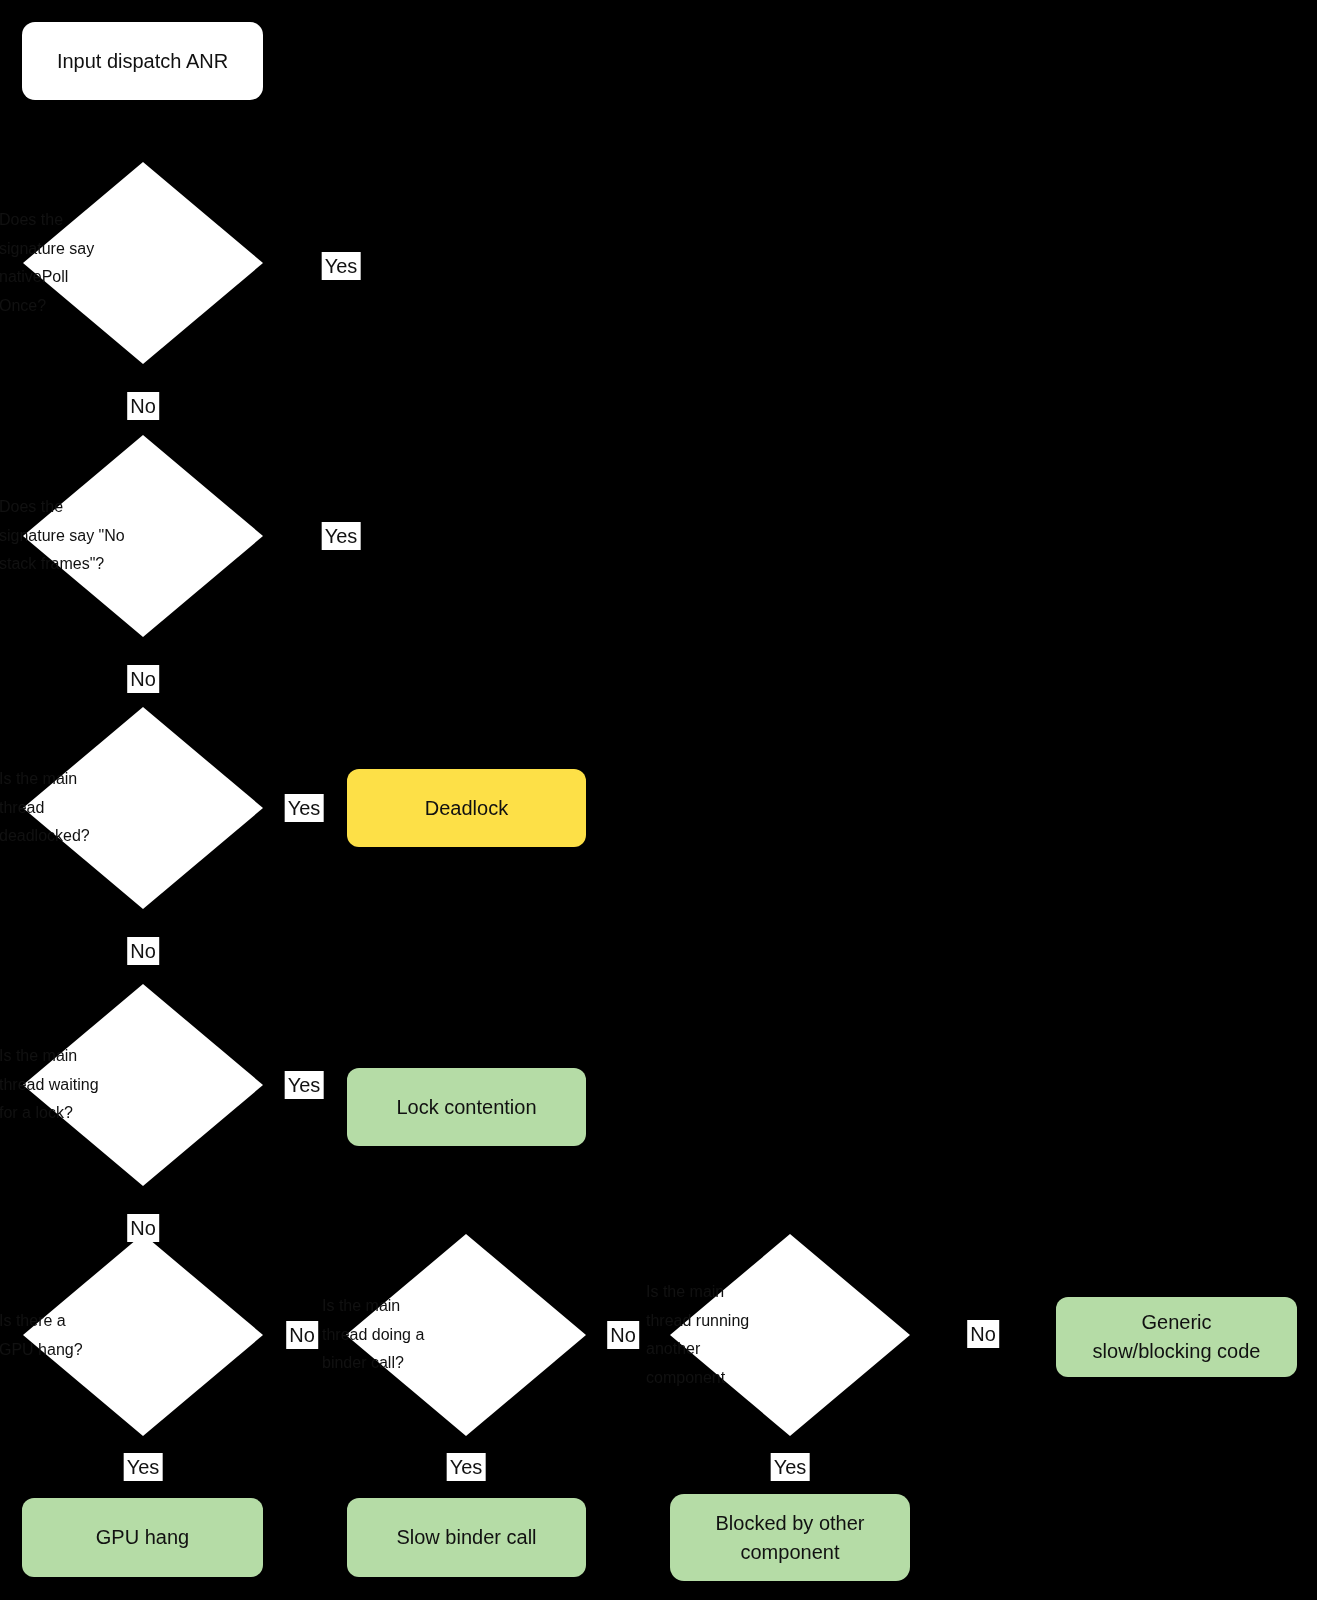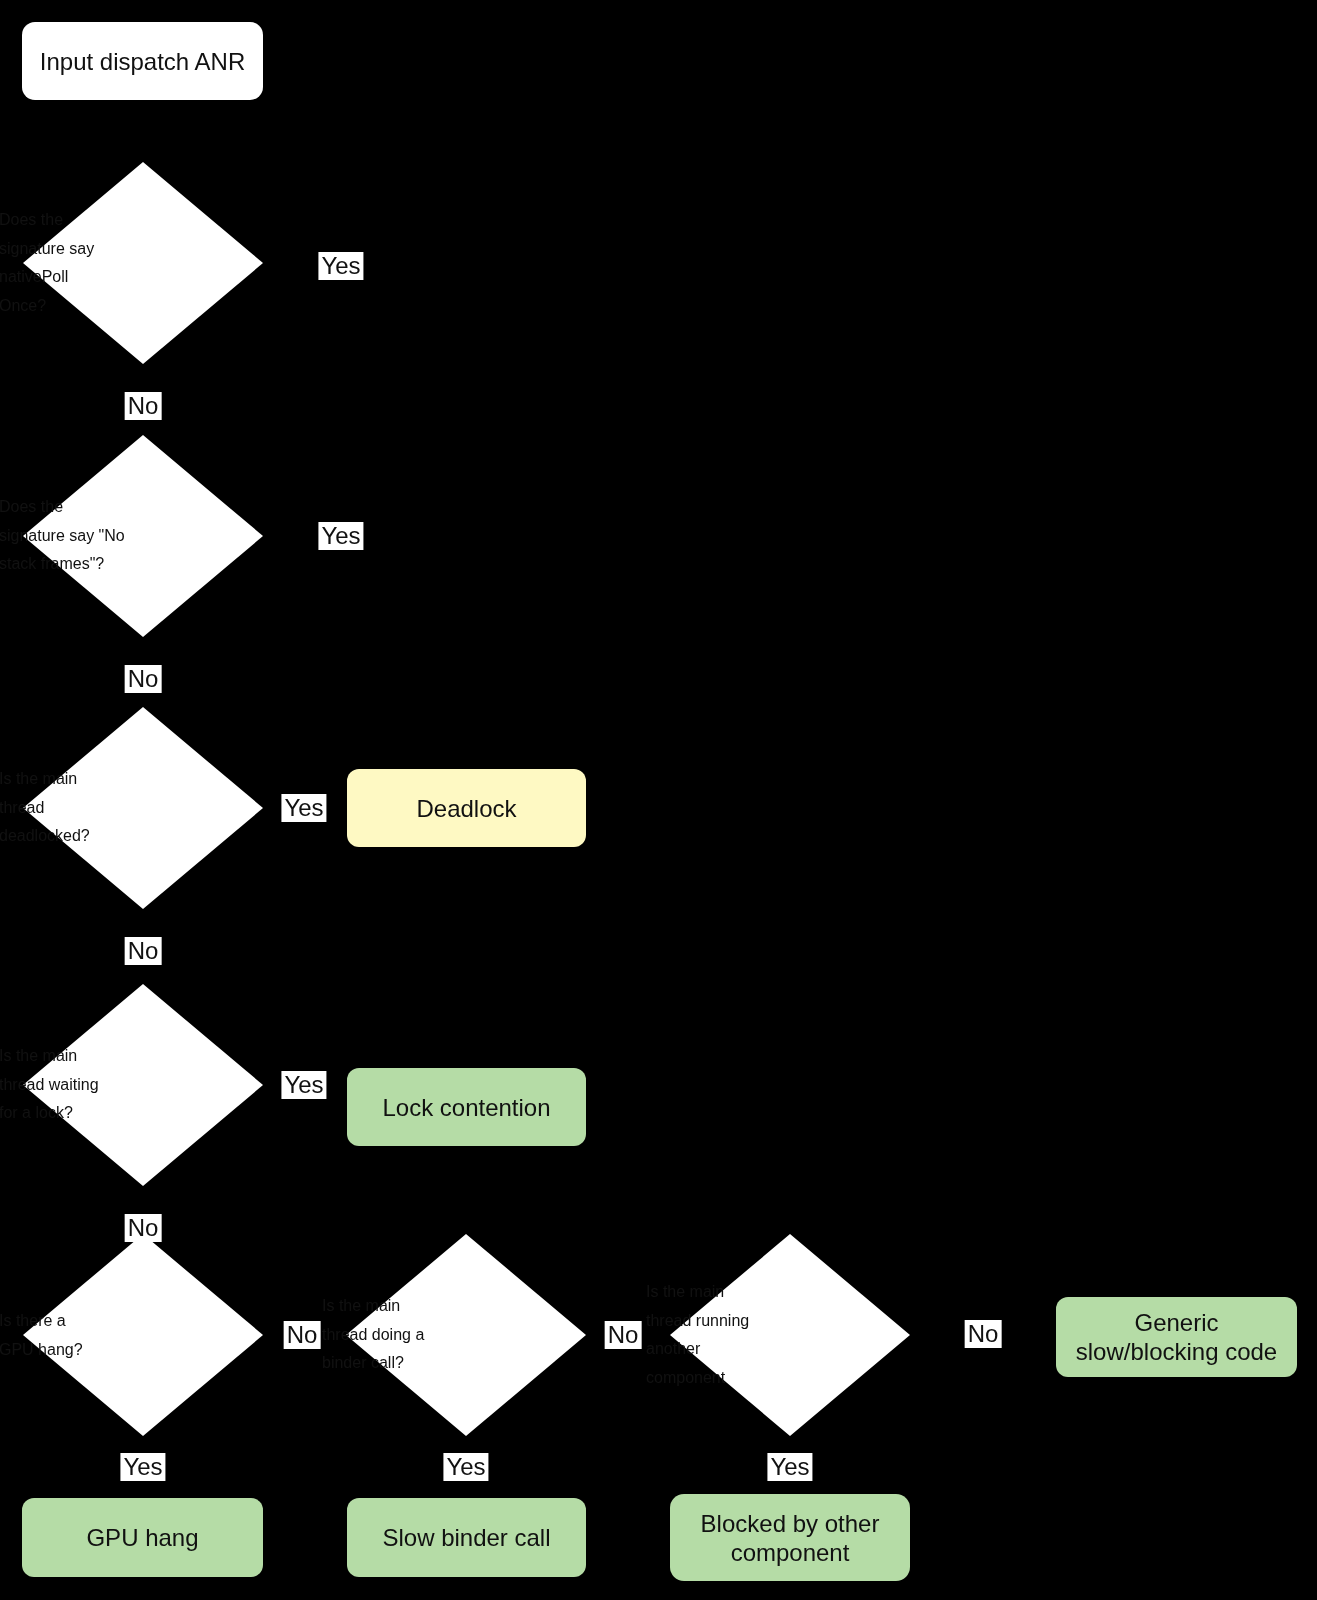--- a/index.html
+++ b/index.html
@@ -8,21 +8,21 @@
     width:1317px;height:1600px;
     background:#000;
     overflow:hidden;
     font-family:"Liberation Sans", sans-serif;
     color:#111;
   }
   .box{
     position:absolute;
     display:flex;align-items:center;justify-content:center;
     text-align:center;
-    font-size:24px;line-height:29px;
+    font-size:20px;line-height:29px;
     border-radius:12px;
     white-space:pre-line;
   }
   .diamond{position:absolute;}
   .diamond .shape{
     position:absolute;left:0;top:0;right:0;bottom:0;
     background:#fff;
     clip-path:polygon(50% 0,100% 50%,50% 100%,0 50%);
   }
   .diamond .lbl{
@@ -30,21 +30,21 @@
     transform:translate(-50%,-50%);
     width:120%;
     text-align:left;
     font-size:16px;line-height:28.5px;
     white-space:pre-line;
   }
   .elabel{
     position:absolute;
     transform:translate(-50%,-50%);
     background:#fff;
-    font-size:24px;line-height:28px;
+    font-size:20px;line-height:28px;
     padding:0 3px;
     white-space:nowrap;
     text-align:center;
   }
   
   #n-start{left:22px;top:22px;width:241px;height:78px;border-radius:13px;}
   #n-d1{left:23px;top:162px;width:240px;height:202px;}
   #n-d2{left:23px;top:435px;width:240px;height:202px;}
   #n-d3{left:23px;top:707px;width:240px;height:202px;}
   #n-d4{left:23px;top:984px;width:240px;height:202px;}
@@ -125,21 +125,21 @@
 
   <div class="diamond" id="n-d7">
     <div class="shape" style="background: rgb(255, 255, 255);"></div>
     <div class="lbl">Is the main
 thread running
 another
 component</div>
   </div>
 
 
-  <div class="box" id="n-deadlock" style="background: #fef9c3;">Deadlock</div>
+  <div class="box" id="n-deadlock" style="background: #fde047;">Deadlock</div>
 
   <div class="box" id="n-lock" style="background: rgb(181, 220, 166); margin-top: 22px;">Lock contention</div>
 
   <div class="box" id="n-generic" style="background: rgb(181, 220, 166);">Generic
 slow/blocking code</div>
 
   <div class="box" id="n-gpu" style="background: rgb(181, 220, 166);">GPU hang</div>
 
   <div class="box" id="n-binder" style="background: rgb(181, 220, 166);">Slow binder call</div>
 

